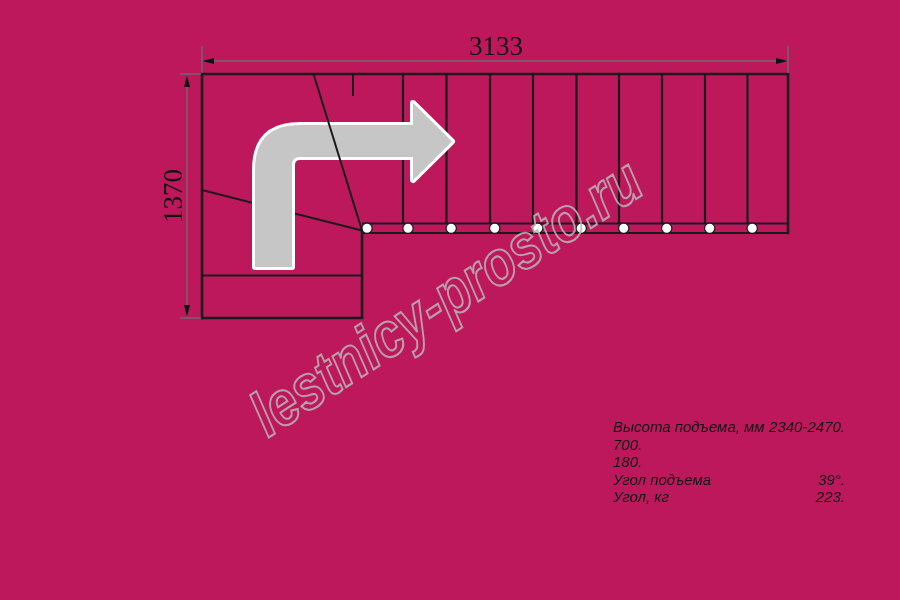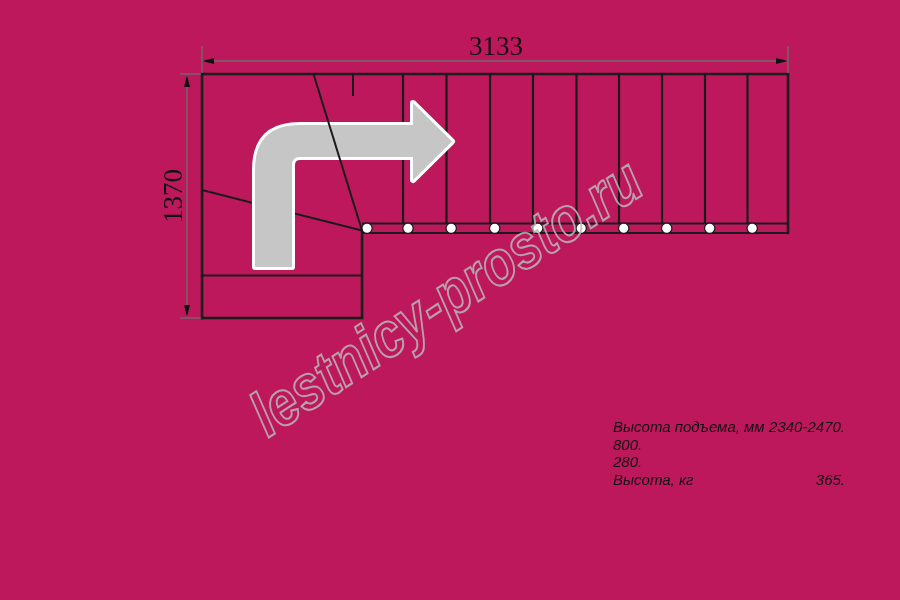--- a/index.html
+++ b/index.html
@@ -111,24 +111,28 @@
 
     <text class="wm" x="268" y="438" transform="rotate(-33 268 438)" textLength="452" lengthAdjust="spacingAndGlyphs">lestnicy-prosto.ru</text>
   </svg>
 
   <div class="specs">
     <div class="spec-row">
       <span class="spec-label">Высота подъема, мм</span>
       <span class="spec-value">2340-2470.</span>
     </div>
     <div class="spec-row">
-      <span class="spec-value">800.</span>
+      <span class="spec-value">700.</span>
     </div>
     <div class="spec-row">
-      <span class="spec-value">280.</span>
+      <span class="spec-value">180.</span>
     </div>
     <div class="spec-row">
-      <span class="spec-label">Высота, кг</span>
-      <span class="spec-value">365.</span>
+      <span class="spec-label">Угол подъема</span>
+      <span class="spec-value">39°.</span>
+    </div>
+    <div class="spec-row">
+      <span class="spec-label">Угол, кг</span>
+      <span class="spec-value">223.</span>
     </div>
   </div>
 
 </div>
 
 </body></html>

